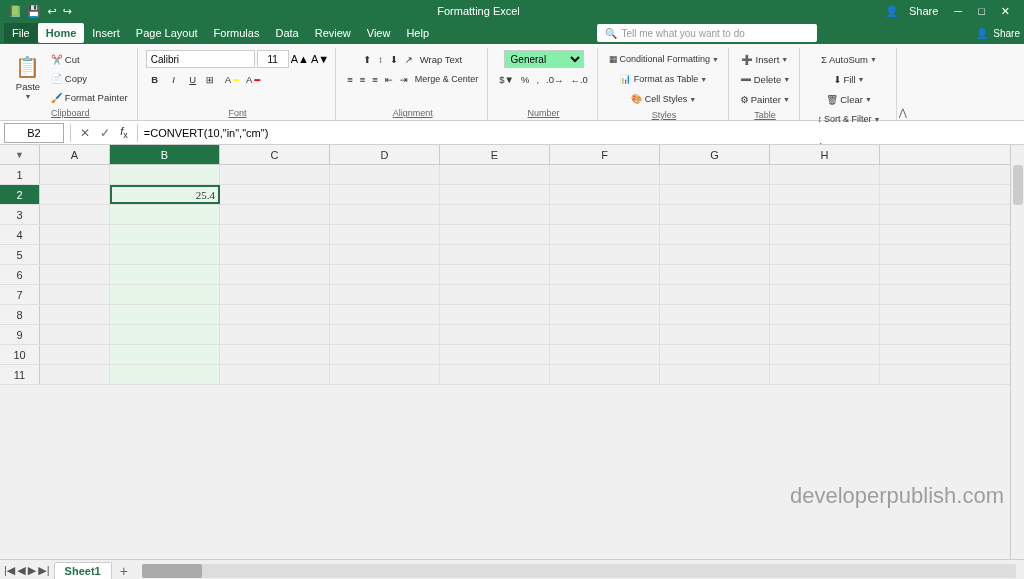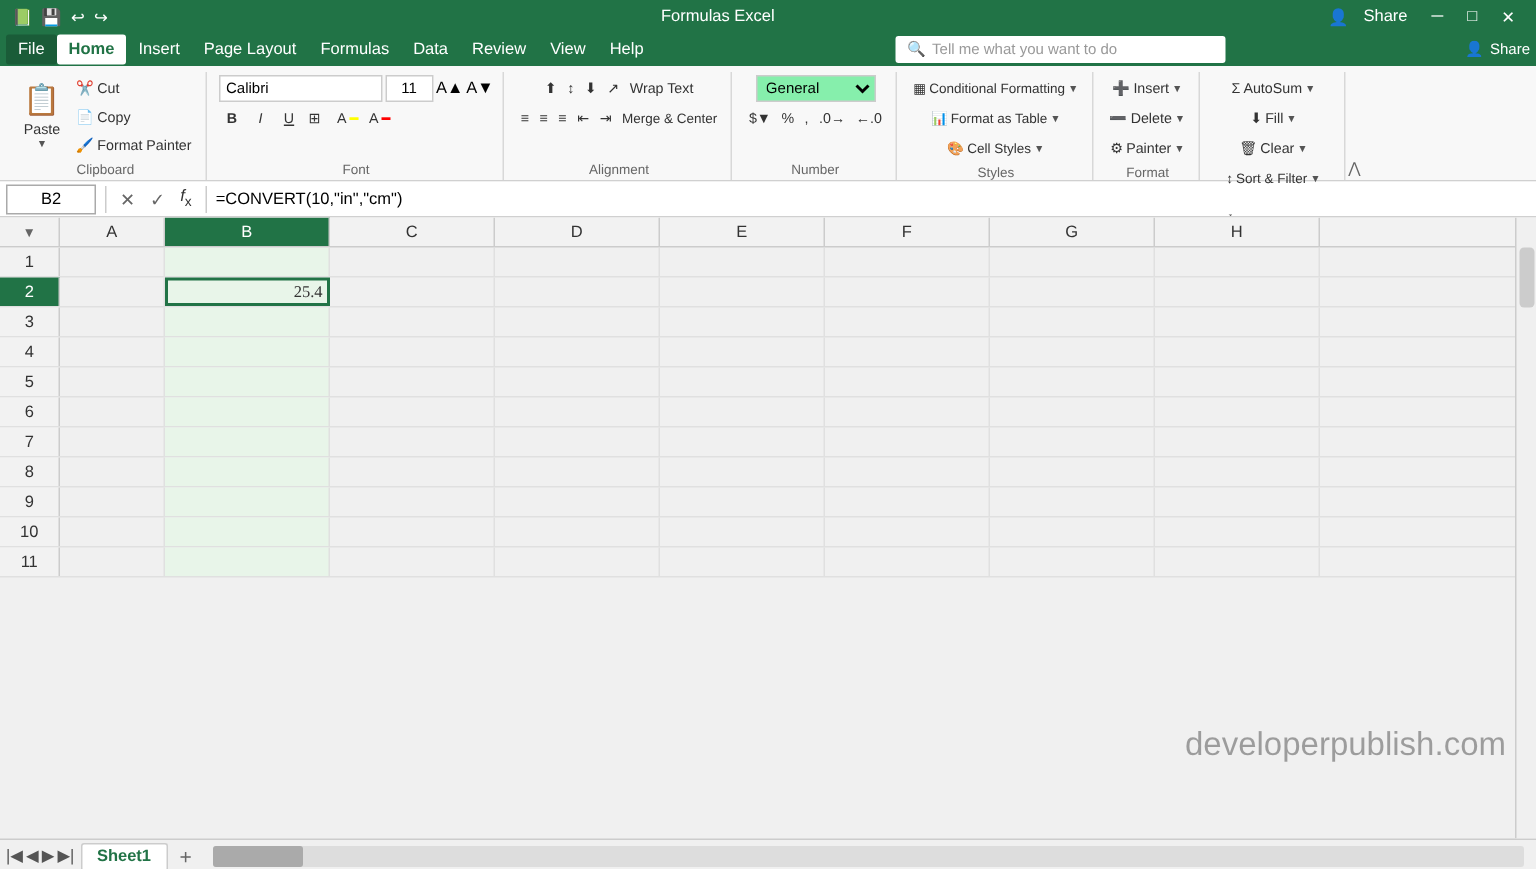--- a/index.html
+++ b/index.html
@@ -67,20 +67,21 @@
       align-items: center;
       gap: 2px;
       flex: 1;
     }
     .ribbon-group-label {
       font-size: 9px;
       color: #666;
       margin-top: 2px;
       text-align: center;
       width: 100%;
+      text-decoration: underline;
     }
 
     
     .rb-large {
       display: flex;
       flex-direction: column;
       align-items: center;
       justify-content: center;
       cursor: pointer;
       padding: 2px 4px;
@@ -307,21 +308,21 @@
 </head>
 <body>
 
 <div class="title-bar">
   <div class="title-bar-left">
     <span>📗</span>
     <span title="Save">💾</span>
     <span title="Undo">↩</span>
     <span title="Redo">↪</span>
   </div>
-  <div class="title-bar-center">Formulas Excel</div>
+  <div class="title-bar-center">Formatting Excel</div>
   <div class="title-bar-right">
     <span>👤</span>
     <span class="title-btn">Share</span>
     <span class="title-btn">─</span>
     <span class="title-btn">□</span>
     <span class="title-btn">✕</span>
   </div>
 </div>
 
 <div class="menu-bar">
@@ -463,21 +464,21 @@
           <span>➖</span>
           <span>Delete</span>
           <span class="dropdown-arrow">▼</span>
         </div>
         <div class="rb-small">
           <span>⚙</span>
           <span>Painter</span>
           <span class="dropdown-arrow">▼</span>
         </div>
       </div>
-      <div class="ribbon-group-label">Format</div>
+      <div class="ribbon-group-label">Table</div>
     </div>
 
     <div class="ribbon-group">
       <div class="ribbon-group-content" style="flex-direction:column;gap:2px;">
         <div class="rb-small">
           <span>Σ</span>
           <span>AutoSum</span>
           <span class="dropdown-arrow">▼</span>
         </div>
         <div class="rb-small">

